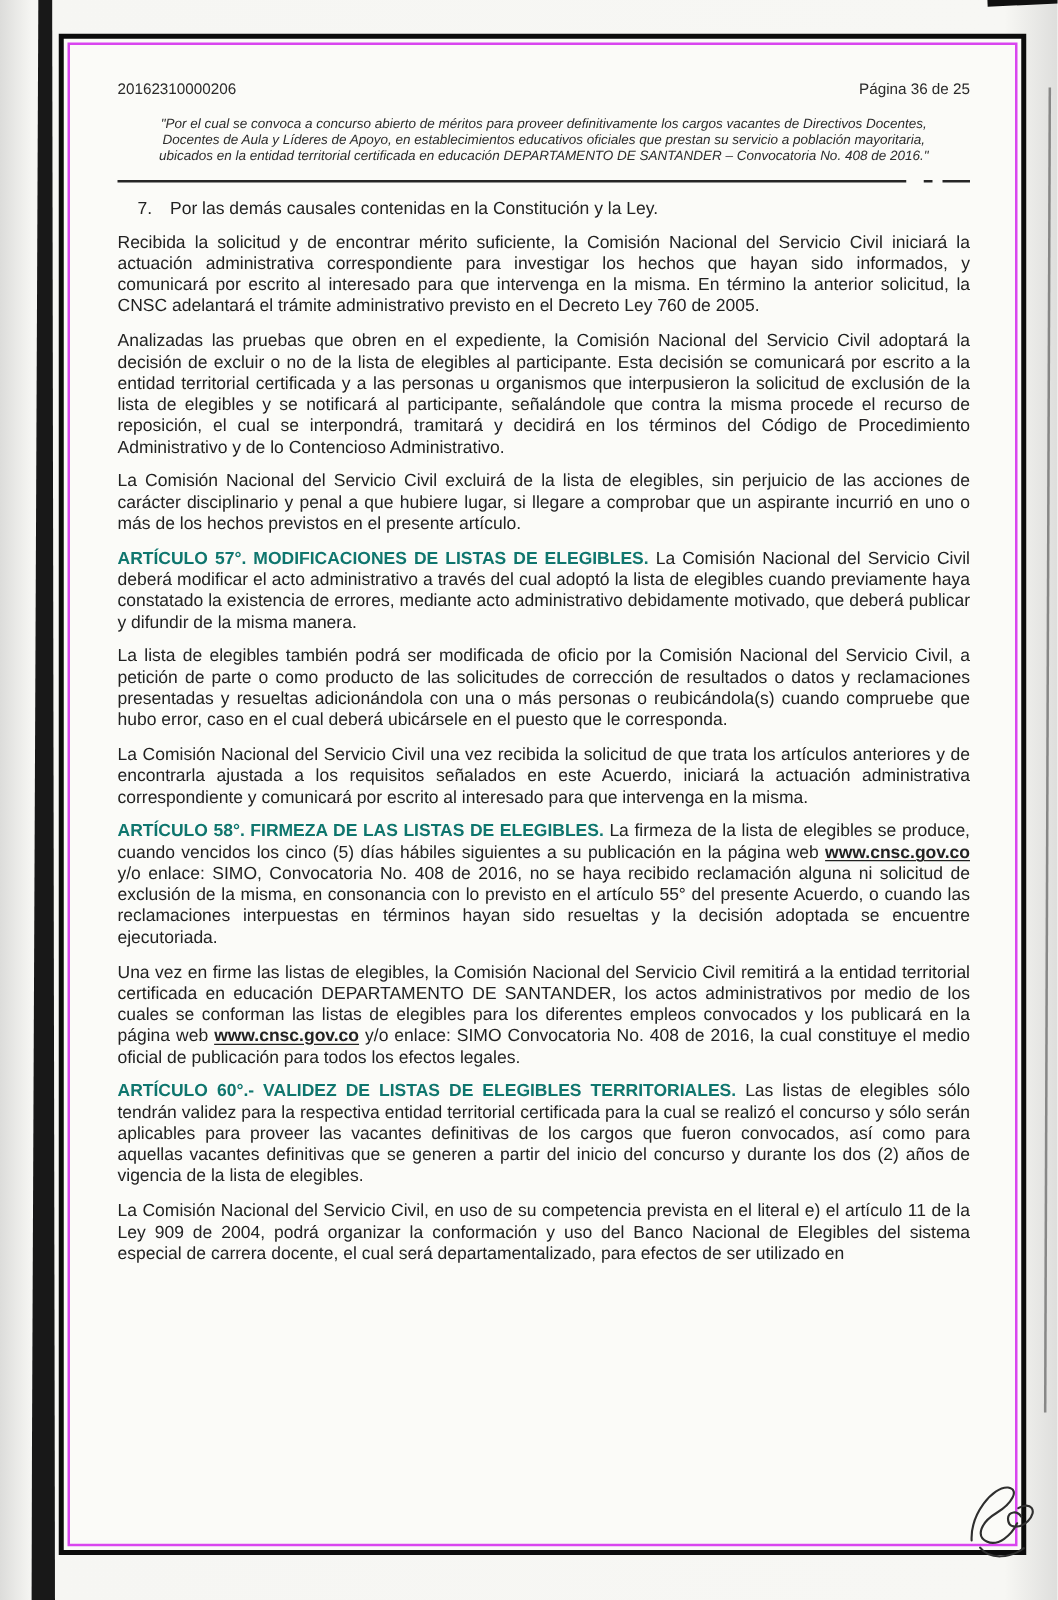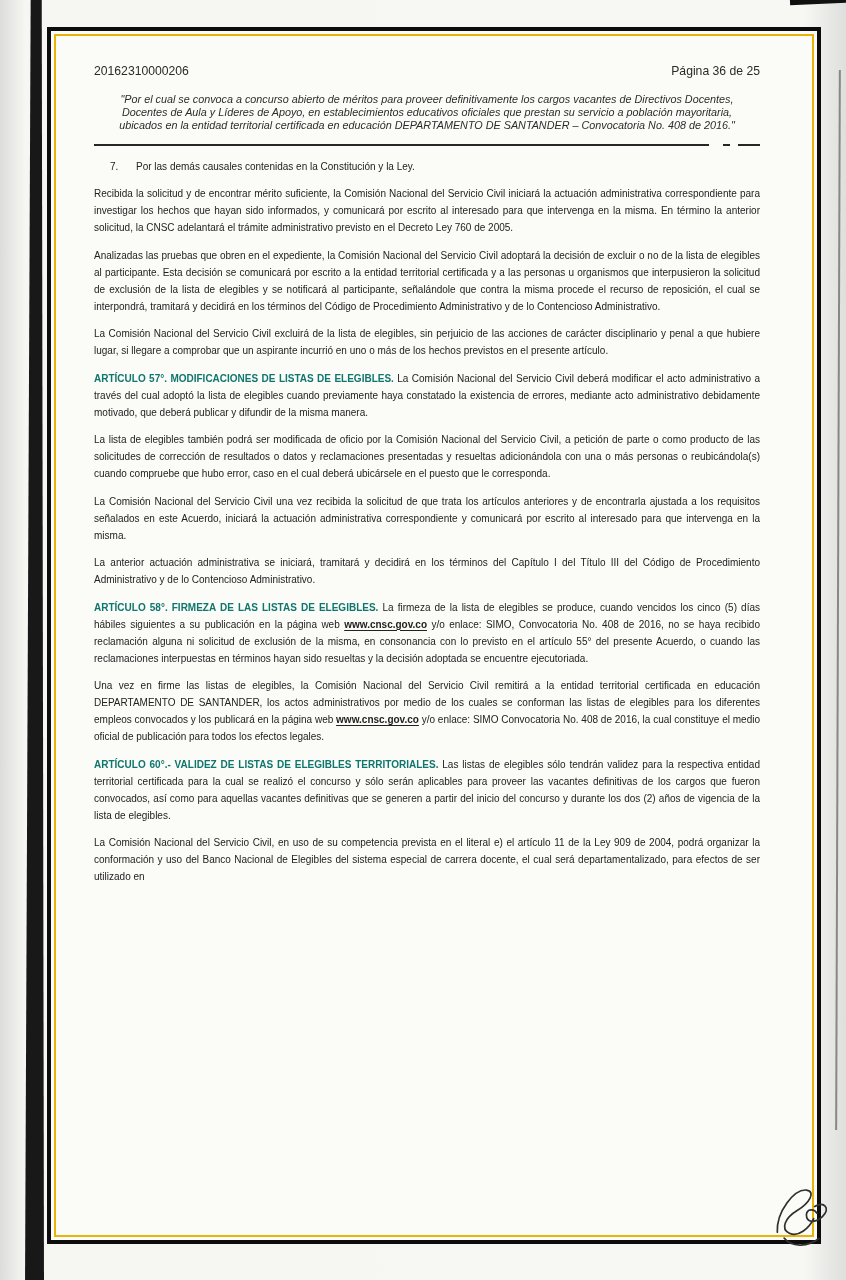--- a/index.html
+++ b/index.html
@@ -31,39 +31,39 @@
     position:absolute;right:-4px;top:-2px;width:60px;height:6px;
     background:#101010;transform:rotate(-2.5deg);
   }
   .page-frame{
     position:absolute;left:47px;top:27px;width:774px;height:1217px;
     box-sizing:border-box;border:4px solid var(--frame);
     padding:3px;background:var(--paper);
   }
   .page-inner{
     box-sizing:border-box;width:100%;height:100%;
-    border:2px solid #eab308;
-    padding:24px 52px 0 38px;overflow:hidden;
+    border:2px solid #d946ef;
+    padding:24px 36px 0 38px;overflow:hidden;
     background:var(--paper);
   }
   .page-header{
     display:flex;justify-content:space-between;align-items:baseline;
     font-size:12.2px;color:#2a2a2a;margin-top:4px;
   }
   .subject{
     font-style:italic;font-size:10.8px;line-height:13.2px;
     text-align:center;color:#2c2c2c;margin:15px auto 0;width:96%;
   }
   .rule{display:flex;align-items:center;margin:11px 0 12px;}
   .rule .long{flex:1;border-top:2px solid #262626;}
   .rule .gap{width:14px;}
   .rule .dash-s{width:7px;border-top:2px solid #262626;margin-right:8px;}
   .rule .dash-l{width:22px;border-top:2px solid #262626;}
   .doc-body{
-    font-size:10px;line-height:17px;color:var(--ink);
+    font-size:14px;line-height:17px;color:var(--ink);
     text-align:justify;
   }
   .para{margin:0 0 10.5px;}
   .para.list{padding-left:42px;}
   .marker{display:inline-block;width:42px;margin-left:-42px;padding-left:16px;box-sizing:border-box;}
   .b{font-weight:bold;color:#0f766e;}
   .u{text-decoration:underline;text-underline-offset:2px;font-weight:bold;}
   .signature{position:absolute;left:772px;top:1180px;width:62px;height:72px;transform:rotate(14deg);}
 </style>
 </head>
@@ -92,21 +92,20 @@
       </div>
 
       <div class="doc-body">
           <p class="para list"><span class="marker">7.</span><span>Por las demás causales contenidas en la Constitución y la Ley.</span></p>
           <p class="para"><span>Recibida la solicitud y de encontrar mérito suficiente, la Comisión Nacional del Servicio Civil iniciará la actuación administrativa correspondiente para investigar los hechos que hayan sido informados, y comunicará por escrito al interesado para que intervenga en la misma. En término la anterior solicitud, la CNSC adelantará el trámite administrativo previsto en el Decreto Ley 760 de 2005.</span></p>
           <p class="para"><span>Analizadas las pruebas que obren en el expediente, la Comisión Nacional del Servicio Civil adoptará la decisión de excluir o no de la lista de elegibles al participante. Esta decisión se comunicará por escrito a la entidad territorial certificada y a las personas u organismos que interpusieron la solicitud de exclusión de la lista de elegibles y se notificará al participante, señalándole que contra la misma procede el recurso de reposición, el cual se interpondrá, tramitará y decidirá en los términos del Código de Procedimiento Administrativo y de lo Contencioso Administrativo.</span></p>
           <p class="para"><span>La Comisión Nacional del Servicio Civil excluirá de la lista de elegibles, sin perjuicio de las acciones de carácter disciplinario y penal a que hubiere lugar, si llegare a comprobar que un aspirante incurrió en uno o más de los hechos previstos en el presente artículo.</span></p>
           <p class="para"><span class="b">ARTÍCULO 57°. MODIFICACIONES DE LISTAS DE ELEGIBLES. </span><span>La Comisión Nacional del Servicio Civil deberá modificar el acto administrativo a través del cual adoptó la lista de elegibles cuando previamente haya constatado la existencia de errores, mediante acto administrativo debidamente motivado, que deberá publicar y difundir de la misma manera.</span></p>
           <p class="para"><span>La lista de elegibles también podrá ser modificada de oficio por la Comisión Nacional del Servicio Civil, a petición de parte o como producto de las solicitudes de corrección de resultados o datos y reclamaciones presentadas y resueltas adicionándola con una o más personas o reubicándola(s) cuando compruebe que hubo error, caso en el cual deberá ubicársele en el puesto que le corresponda.</span></p>
           <p class="para"><span>La Comisión Nacional del Servicio Civil una vez recibida la solicitud de que trata los artículos anteriores y de encontrarla ajustada a los requisitos señalados en este Acuerdo, iniciará la actuación administrativa correspondiente y comunicará por escrito al interesado para que intervenga en la misma.</span></p>
-          <p class="para"><span>La anterior actuación administrativa se iniciará, tramitará y decidirá en los términos del Capítulo I del Título III del Código de Procedimiento Administrativo y de lo Contencioso Administrativo.</span></p>
           <p class="para"><span class="b">ARTÍCULO 58°. FIRMEZA DE LAS LISTAS DE ELEGIBLES. </span><span>La firmeza de la lista de elegibles se produce, cuando vencidos los cinco (5) días hábiles siguientes a su publicación en la página web </span><span class="u">www.cnsc.gov.co</span><span> y/o enlace: SIMO, Convocatoria No. 408 de 2016, no se haya recibido reclamación alguna ni solicitud de exclusión de la misma, en consonancia con lo previsto en el artículo 55° del presente Acuerdo, o cuando las reclamaciones interpuestas en términos hayan sido resueltas y la decisión adoptada se encuentre ejecutoriada.</span></p>
           <p class="para"><span>Una vez en firme las listas de elegibles, la Comisión Nacional del Servicio Civil remitirá a la entidad territorial certificada en educación DEPARTAMENTO DE SANTANDER, los actos administrativos por medio de los cuales se conforman las listas de elegibles para los diferentes empleos convocados y los publicará en la página web </span><span class="u">www.cnsc.gov.co</span><span> y/o enlace: SIMO Convocatoria No. 408 de 2016, la cual constituye el medio oficial de publicación para todos los efectos legales.</span></p>
           <p class="para"><span class="b">ARTÍCULO 60°.- VALIDEZ DE LISTAS DE ELEGIBLES TERRITORIALES. </span><span>Las listas de elegibles sólo tendrán validez para la respectiva entidad territorial certificada para la cual se realizó el concurso y sólo serán aplicables para proveer las vacantes definitivas de los cargos que fueron convocados, así como para aquellas vacantes definitivas que se generen a partir del inicio del concurso y durante los dos (2) años de vigencia de la lista de elegibles.</span></p>
           <p class="para"><span>La Comisión Nacional del Servicio Civil, en uso de su competencia prevista en el literal e) el artículo 11 de la Ley 909 de 2004, podrá organizar la conformación y uso del Banco Nacional de Elegibles del sistema especial de carrera docente, el cual será departamentalizado, para efectos de ser utilizado en</span></p>
         </div>
 
     </div>
   </div>
 
   <svg class="signature" viewBox="0 0 62 72">

